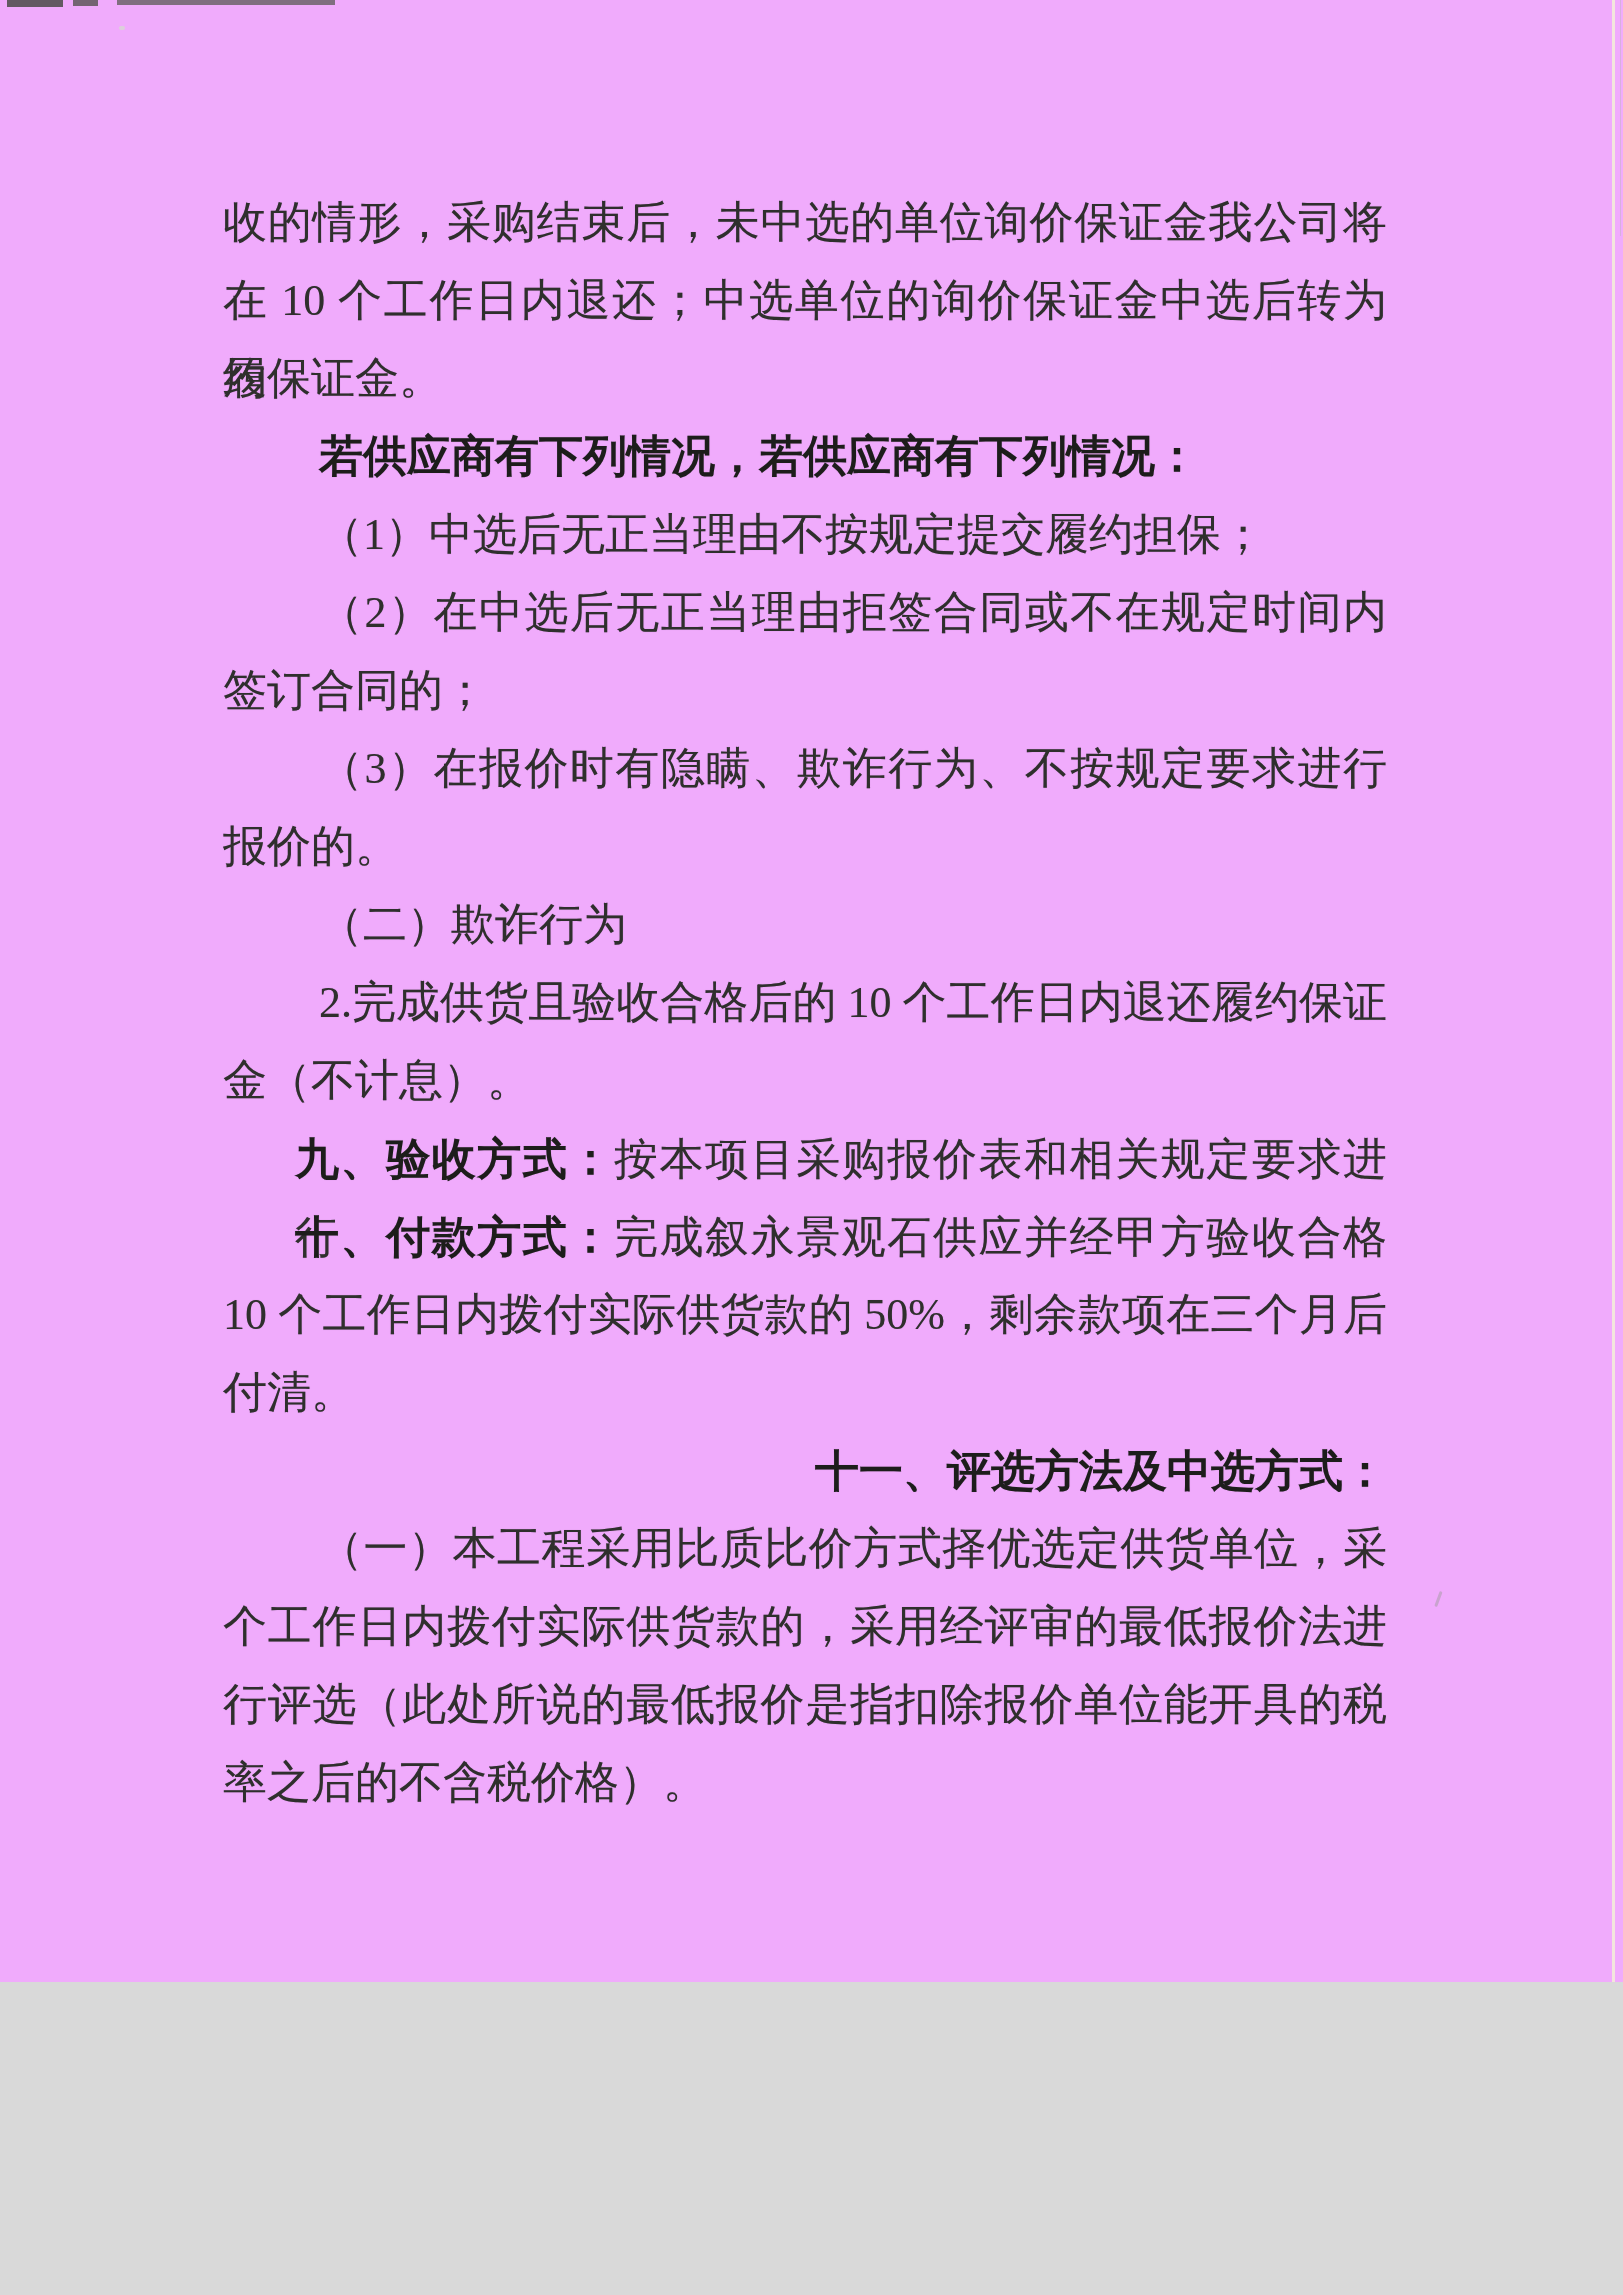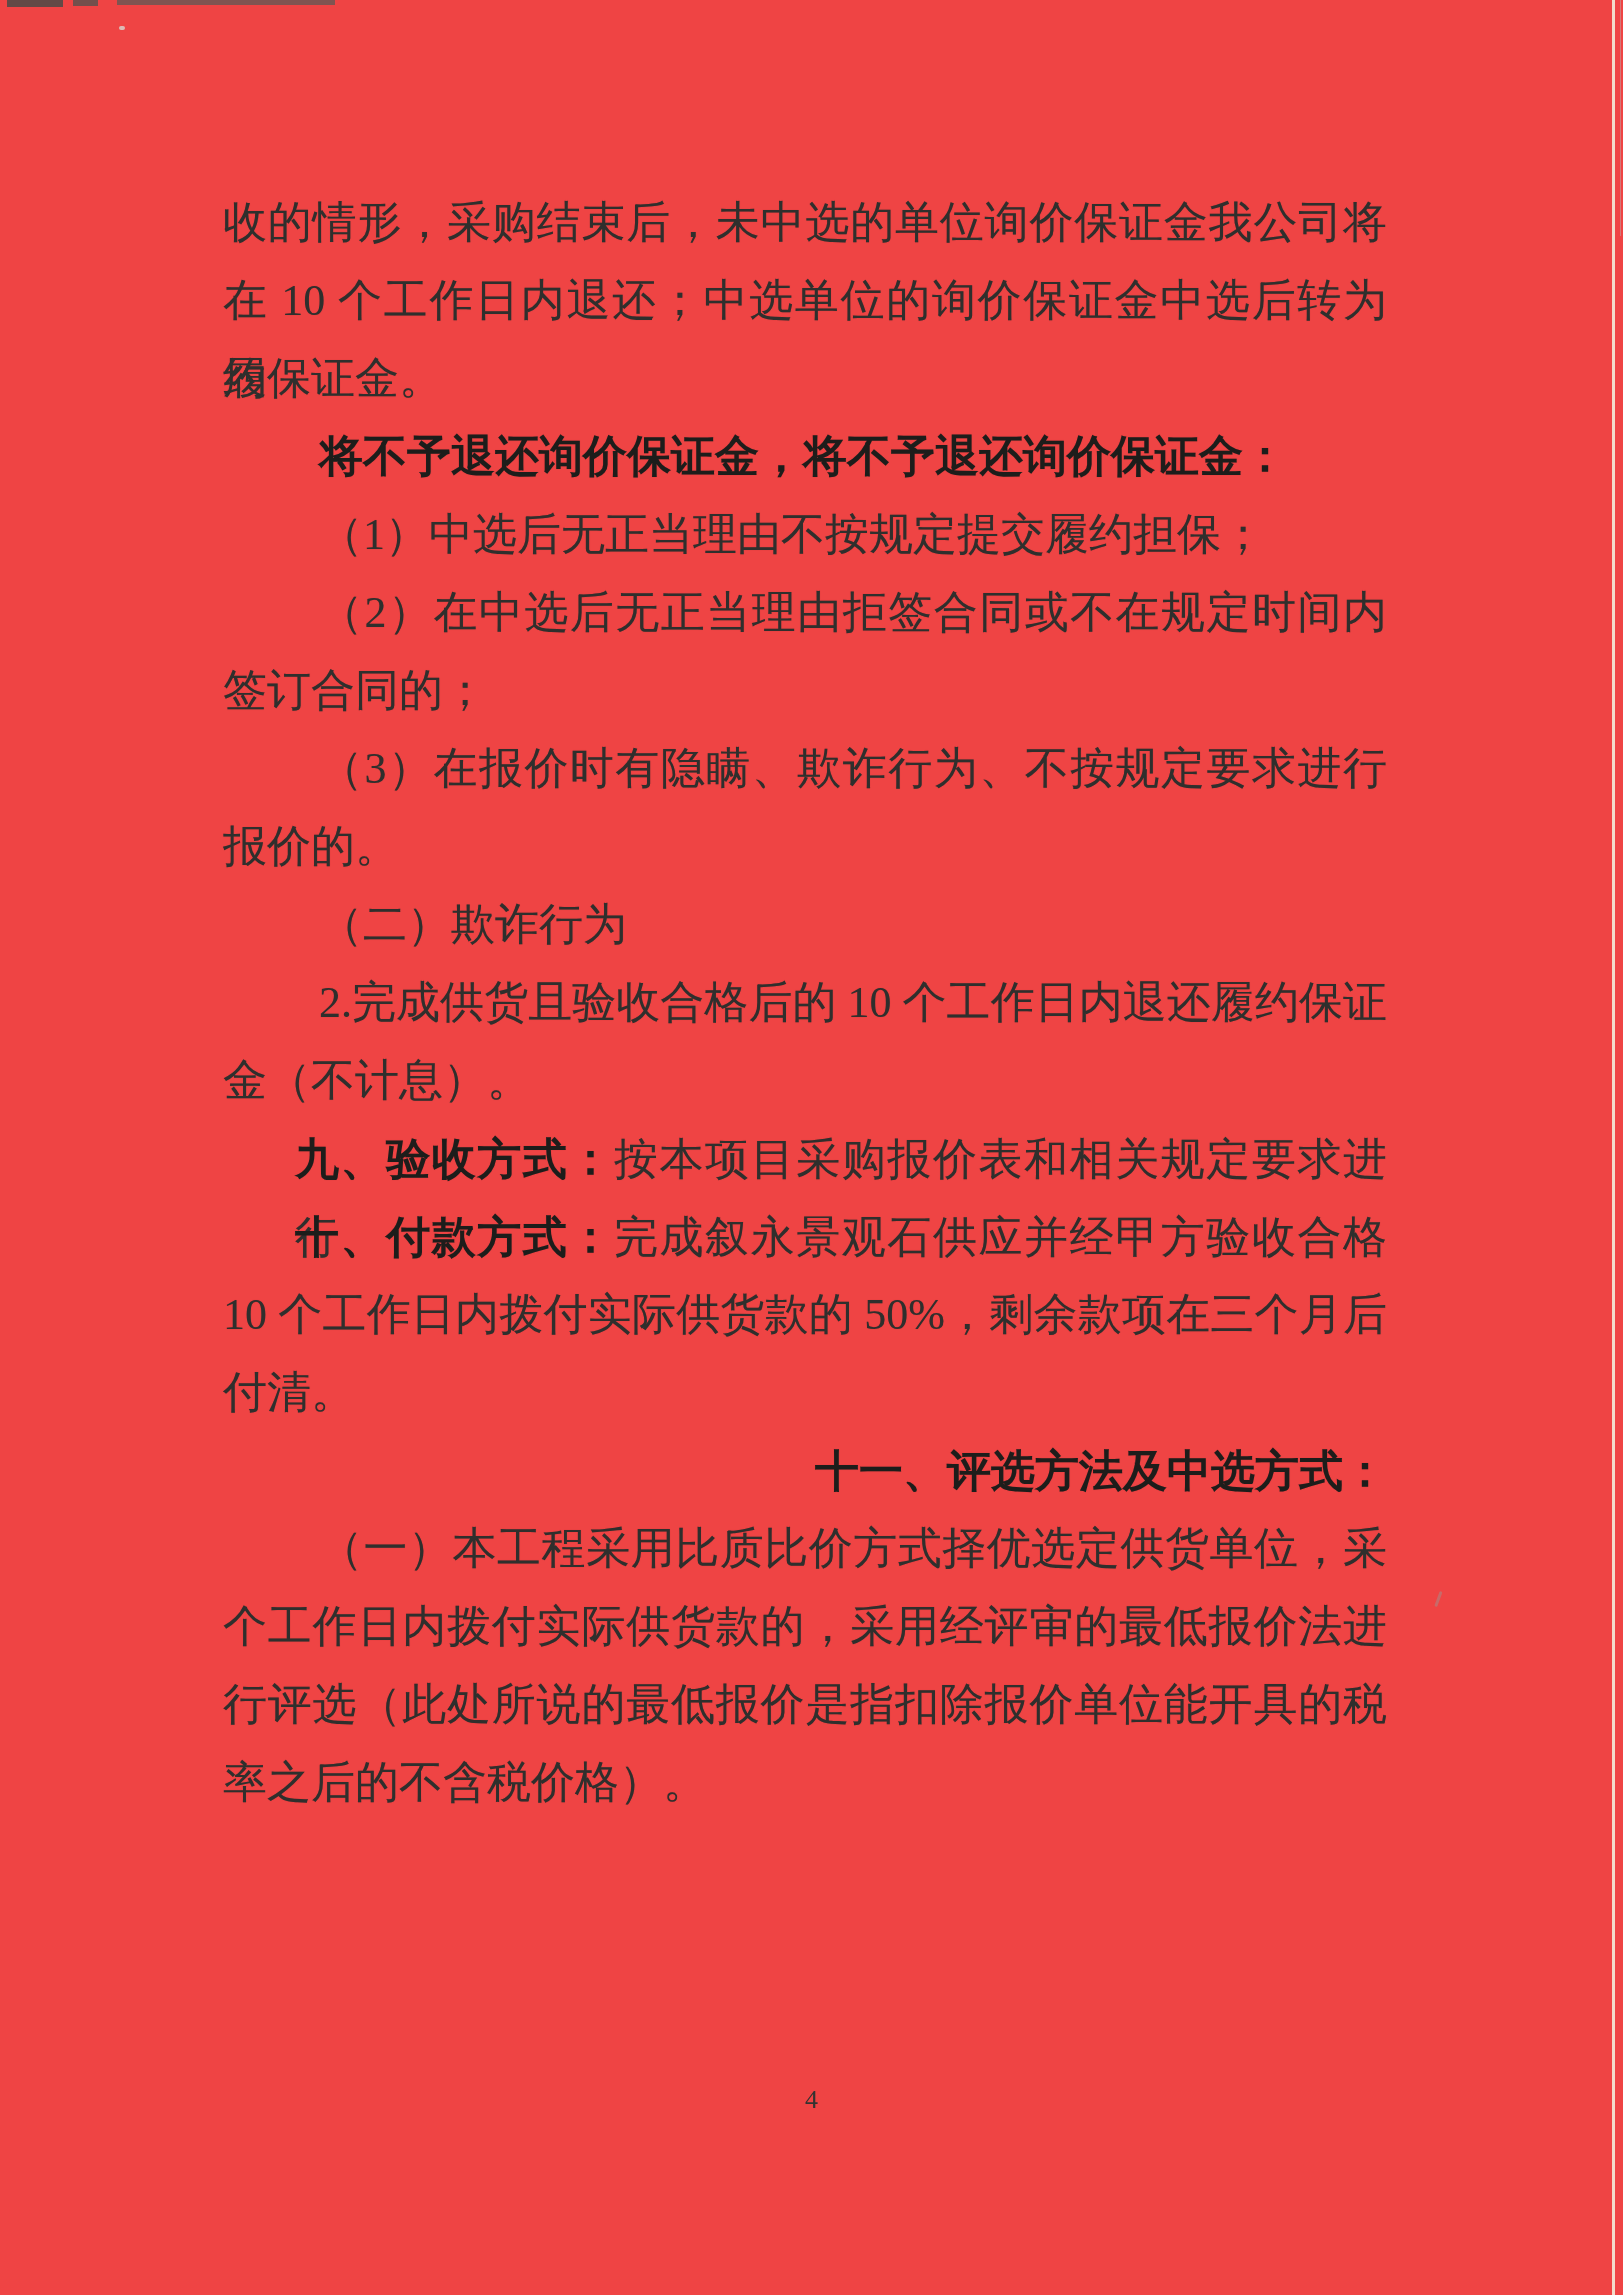--- a/index.html
+++ b/index.html
@@ -1,20 +1,20 @@
 <!DOCTYPE html>
 <html style="font-size:10.5px"><head>
 <meta charset="utf-8">
 <style>
   html,body{margin:0;padding:0;}
   body{background:#d9d9d9;}
   .page{
     position:relative;
-    width:1623px;height:2295px;
-    background:#ef4444;
+    width:1623px;height:1982px;
+    background:#f0abfc;
     overflow:hidden;
     font-family:"Liberation Serif","DejaVu Serif",serif;
     color:#2f2f2d;
   }
   .textblock{
     position:absolute;
     left:223px;top:184px;
     width:1164px;
   }
   .line{
@@ -69,21 +69,21 @@
   <div class="artifact strip-c"></div>
   <div class="artifact edge-cream"></div>
   <div class="artifact edge-gray"></div>
   <div class="artifact speck-1"></div>
   <div class="artifact speck-2"></div>
 
   <div class="textblock">
     <div class="line fill">收的情形，采购结束后，未中选的单位询价保证金我公司将</div>
     <div class="line fill">在 10 个工作日内退还；中选单位的询价保证金中选后转为履</div>
     <div class="line">约保证金。</div>
-    <div class="line ind2 bserif">将不予退还询价保证金，将不予退还询价保证金：</div>
+    <div class="line ind2 bserif">若供应商有下列情况，若供应商有下列情况：</div>
     <div class="line ind2">（1）中选后无正当理由不按规定提交履约担保；</div>
     <div class="line ind2 fill">（2）在中选后无正当理由拒签合同或不在规定时间内</div>
     <div class="line">签订合同的；</div>
     <div class="line ind2 fill">（3）在报价时有隐瞒、欺诈行为、不按规定要求进行</div>
     <div class="line">报价的。</div>
     <div class="line ind2">（二）欺诈行为</div>
     <div class="line ind2 fill">2.完成供货且验收合格后的 10 个工作日内退还履约保证</div>
     <div class="line">金（不计息）。</div>
     <div class="line ind15 fill">
       <span class="hd">九、验收方式：</span><span>按本项目采购报价表和相关规定要求进行</span>

